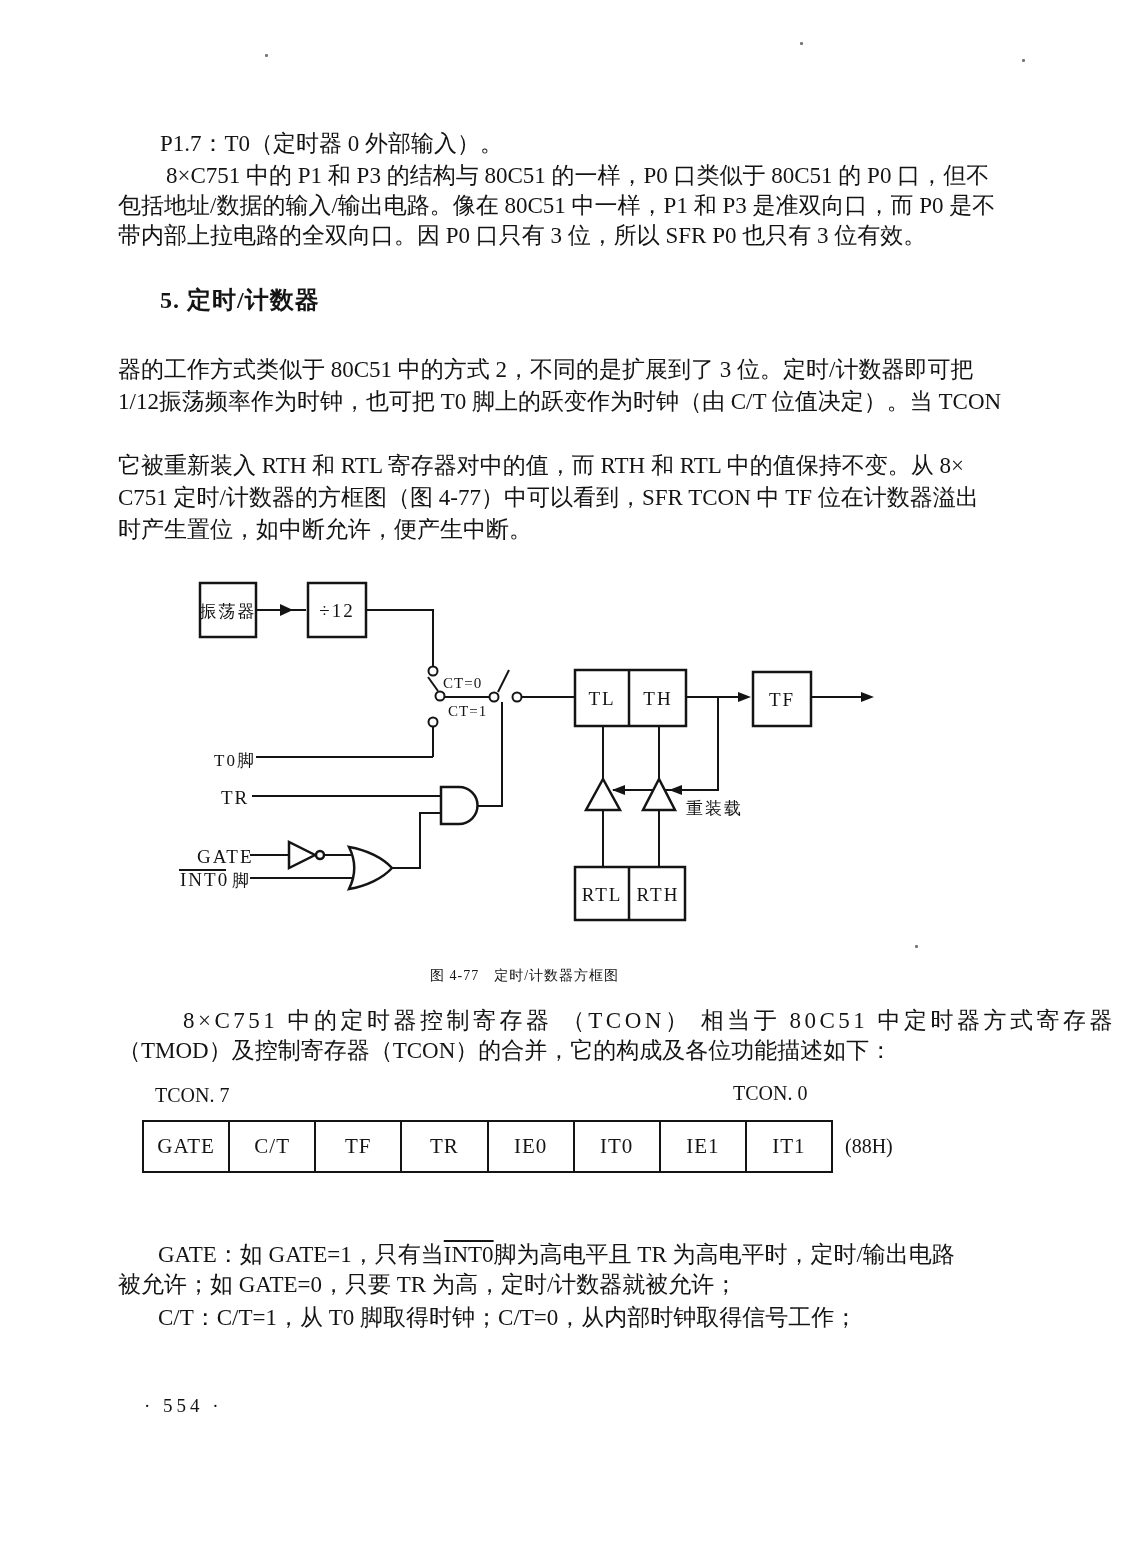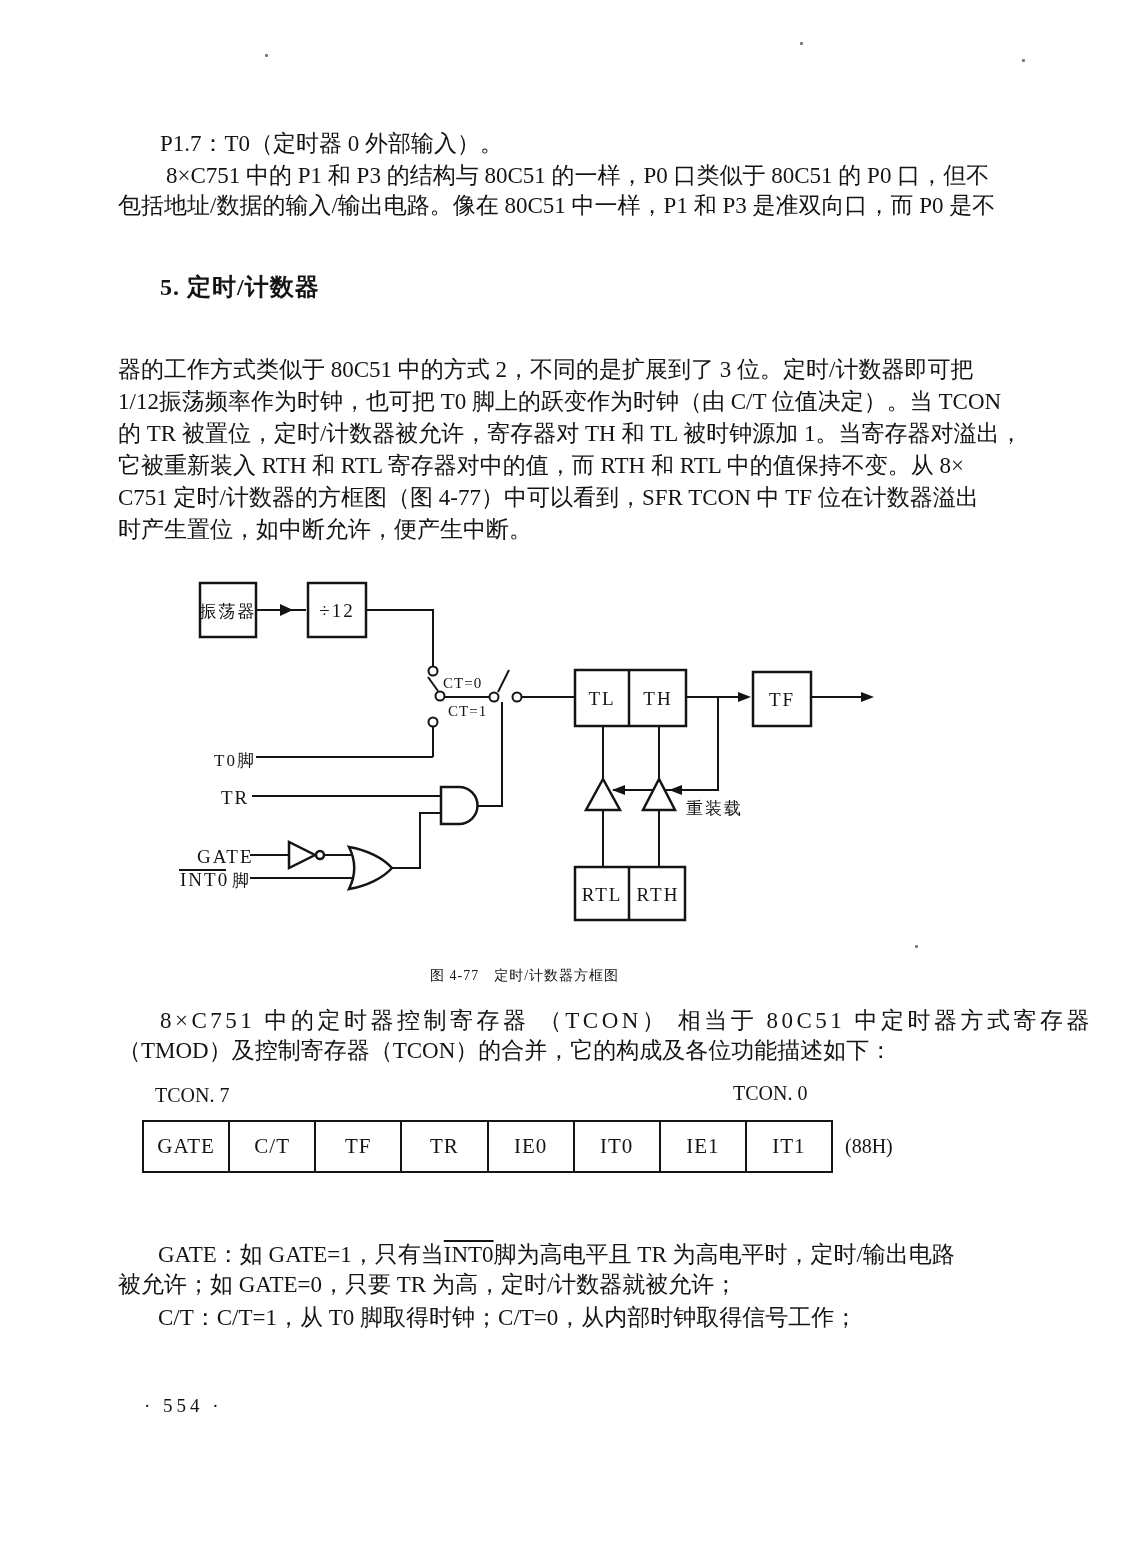--- a/index.html
+++ b/index.html
@@ -3,21 +3,21 @@
 <meta charset="utf-8">
 <style>
   html,body{margin:0;padding:0;background:#ffffff;}
   #page{
     position:relative;width:1122px;height:1568px;background:#ffffff;
     font-family:"Liberation Serif","DejaVu Serif",serif;color:#141414;overflow:hidden;
   }
   .tl{position:absolute;white-space:nowrap;font-size:23px;line-height:26px;color:#141414;}
   .heading{font-weight:700;font-size:24px;letter-spacing:1px;}
   .caption{font-size:14px;letter-spacing:1px;}
-  .wide{letter-spacing:3.5px;}
+  .wide{letter-spacing:3.5px;margin-left:23px;}
   .ov{text-decoration:overline;}
   .reglabel{position:absolute;font-size:20px;white-space:nowrap;}
   #tcon-table{
     position:absolute;left:142px;top:1120px;width:691px;height:53px;
     display:flex;border:2.5px solid #141414;box-sizing:border-box;background:#fff;
   }
   .tcon-cell{
     flex:1;display:flex;align-items:center;justify-content:center;
     border-right:2px solid #141414;font-size:21px;letter-spacing:1px;
   }
@@ -32,26 +32,26 @@
 </style>
 </head>
 <body>
 
 <div id="page">
 
   <div class="tl" style="left:160px;top:131px">P1.7：T0（定时器 0 外部输入）。</div>
 
   <div class="tl" style="left:166px;top:163px">8×C751 中的 P1 和 P3 的结构与 80C51 的一样，P0 口类似于 80C51 的 P0 口，但不</div>
   <div class="tl" style="left:118px;top:193px">包括地址/数据的输入/输出电路。像在 80C51 中一样，P1 和 P3 是准双向口，而 P0 是不</div>
+  <div class="tl" style="left:118px;top:223px">带内部上拉电路的全双向口。因 P0 口只有 3 位，所以 SFR P0 也只有 3 位有效。</div>
 
-  <div class="tl heading" style="left:160px;top:274px">5. 定时/计数器</div>
+  <div class="tl heading" style="left:160px;top:287px">5. 定时/计数器</div>
 
   <div class="tl" style="left:118px;top:357px">器的工作方式类似于 80C51 中的方式 2，不同的是扩展到了 3 位。定时/计数器即可把</div>
   <div class="tl" style="left:118px;top:389px">1/12振荡频率作为时钟，也可把 T0 脚上的跃变作为时钟（由 C/T 位值决定）。当 TCON</div>
-  <div class="tl" style="left:118px;top:421px">的 TR 被置位，定时/计数器被允许，寄存器对 TH 和 TL 被时钟源加 1。当寄存器对溢出，</div>
   <div class="tl" style="left:118px;top:453px">它被重新装入 RTH 和 RTL 寄存器对中的值，而 RTH 和 RTL 中的值保持不变。从 8×</div>
   <div class="tl" style="left:118px;top:485px">C751 定时/计数器的方框图（图 4-77）中可以看到，SFR TCON 中 TF 位在计数器溢出</div>
   <div class="tl" style="left:118px;top:517px">时产生置位，如中断允许，便产生中断。</div>
 
   <svg style="position:absolute;left:0;top:560px" width="1122" height="400" viewBox="0 560 1122 400">
     <g stroke="#141414" stroke-width="2" fill="none">
       <line x1="256" y1="610" x2="306" y2="610"></line>
       <polyline points="366,610 433,610 433,666"></polyline>
       <line x1="428" y1="677" x2="438" y2="691"></line>
       <line x1="445" y1="697" x2="489" y2="697"></line>

